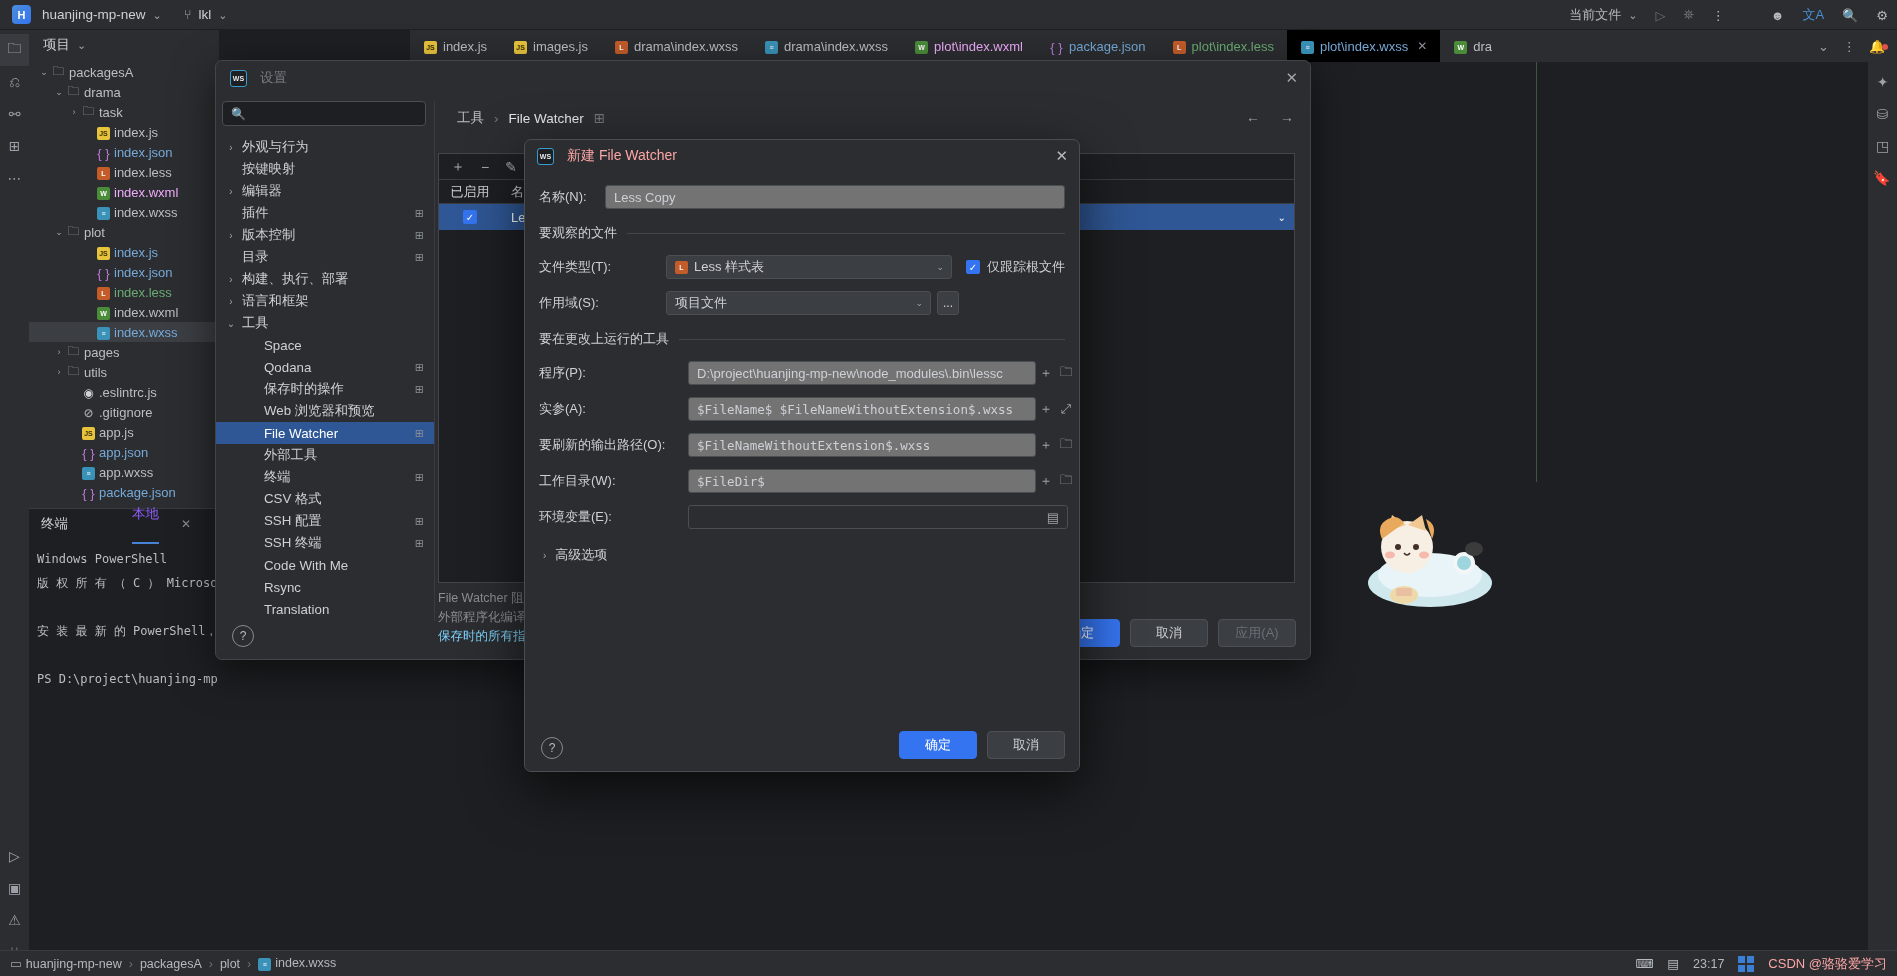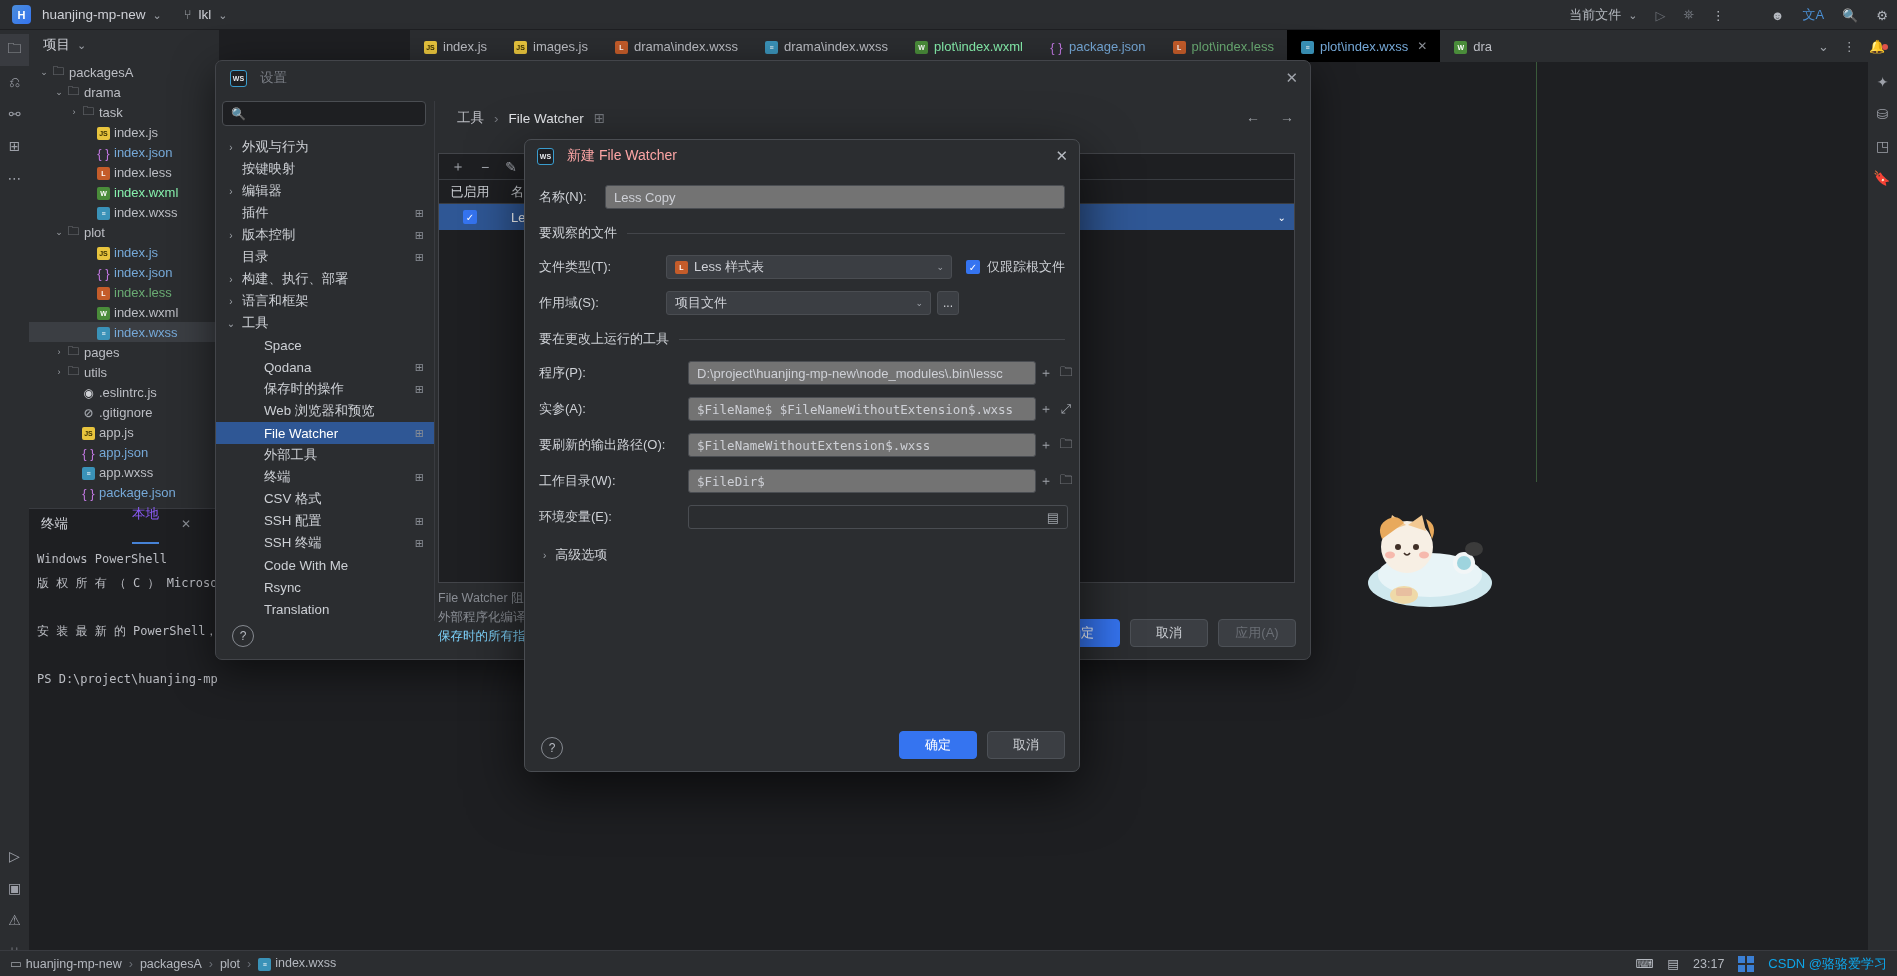--- a/index.html
+++ b/index.html
@@ -62,21 +62,21 @@
   .folder { color:#9ea2a8; font-size:12px;}
   .badge { display:inline-block; width:13px; height:13px; border-radius:2px; font-size:7px;
     line-height:13px; text-align:center; color:#fff; font-weight:bold; vertical-align:middle;}
   .b-js { background:#e8c43d; color:#3a3000; }
   .b-json { color:#c077e0; font-size:13px; background:none; font-weight:normal;}
   .b-less { background:#c45c2a; }
   .b-wxml { background:#4a8c3a; }
   .b-wxss { background:#3a92b8; }
   .b-eslint { color:#d0d2d6; font-size:12px; background:none; }
   .b-git { color:#9ea2a8; font-size:12px; background:none; }
-  .c-wxml { color:#86efac; }
+  .c-wxml { color:#f0abfc; }
   .c-less { color:#6aab73; }
   .c-json { color:#76a9d8; }
   .c-plain { color:#bcbec4; }
   .c-blue { color:#76a9d8; }
 
   
   .termpanel { position:absolute; left:29px; top:508px; width:190px; height:468px;
      background:#1e1f22; border-top:1px solid #393b40;}
   .term-tabs { height:30px; display:flex; align-items:center; padding-left:12px; gap:18px; }
   .term-tab { font-size:13.5px; color:#ced0d6; }
@@ -198,21 +198,21 @@
 
   
   .statusbar { position:absolute; left:0; bottom:0; width:1897px; height:26px; background:#2b2d30;
     display:flex; align-items:center; border-top:1px solid #393b40; }
   .sb-left { display:flex; align-items:center; padding-left:10px; gap:7px; font-size:12.5px; color:#b4b8bf;}
   .sb-sep { color:#6b6f76; }
   .sb-right { position:absolute; right:10px; display:flex; align-items:center; gap:14px;
     font-size:12.5px; color:#b4b8bf;}
   .winlogo { display:inline-grid; grid-template-columns:7px 7px; grid-gap:2px; }
   .winlogo i { width:7px; height:7px; background:#3b7fd4; display:block;}
-  .watermark { color:#0ea5e9; font-size:13px;text-align:right; }
+  .watermark { color:#fca5a5; font-size:13px;text-align:right; }
 </style>
 </head>
 <body>
 
 <div id="root">
 
   <div class="titlebar">
     <div class="tb-logo">H</div>
     <span class="tb-project"><span>huanjing-mp-new</span><span class="chev">⌄</span></span>
     <span class="tb-branchicon">⑂</span>

